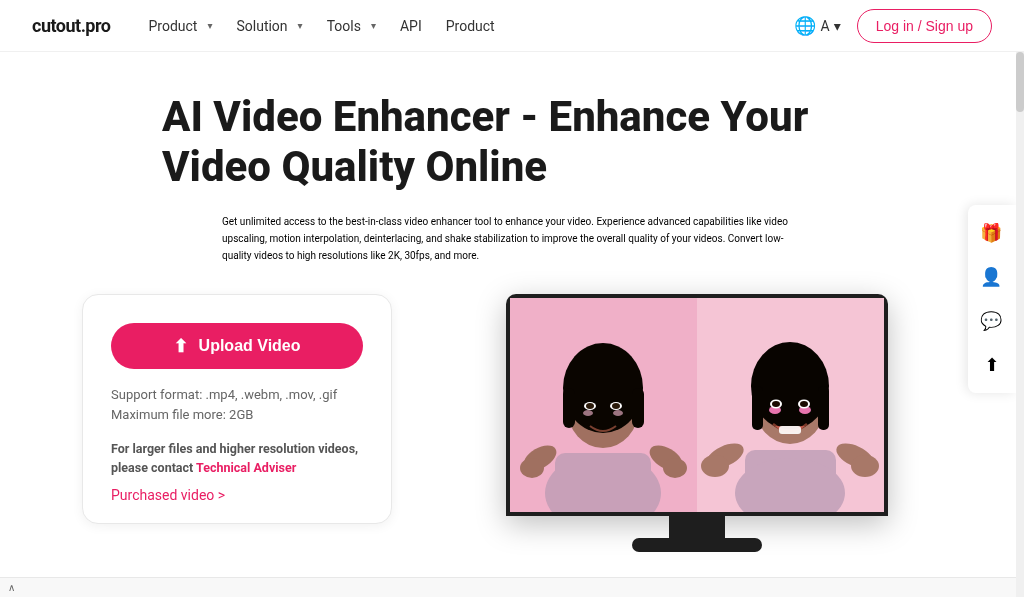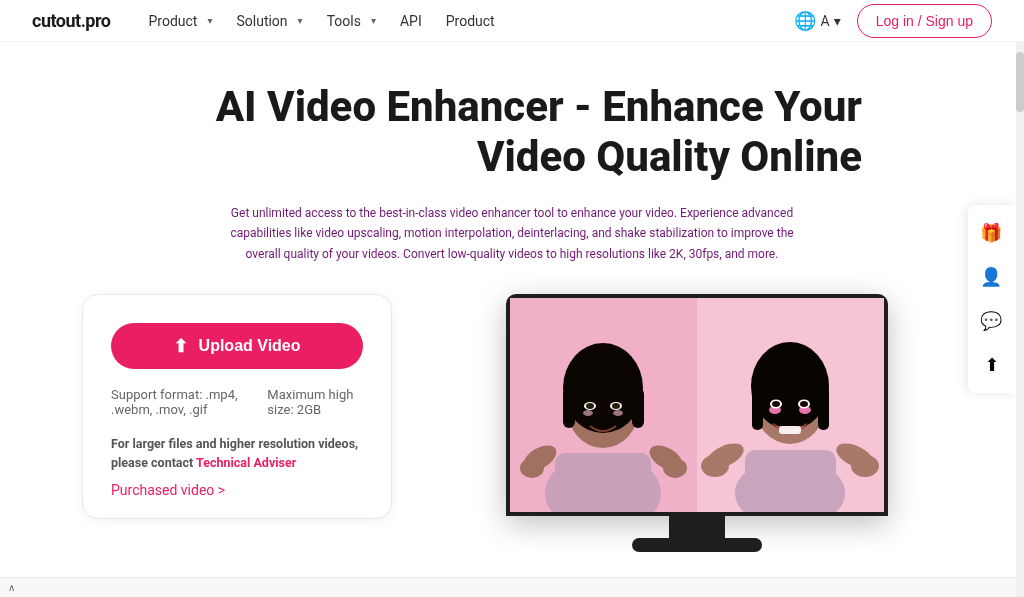--- a/index.html
+++ b/index.html
@@ -11,21 +11,21 @@
       overflow: hidden;
       position: relative;
     }
 
     
     .navbar {
       display: flex;
       align-items: center;
       justify-content: space-between;
       padding: 0 32px;
-      height: 42px;
+      height: 52px;
       border-bottom: 1px solid #f0f0f0;
       background: #fff;
       position: relative;
       z-index: 10;
     }
     .nav-left {
       display: flex;
       align-items: center;
       gap: 28px;
     }
@@ -85,29 +85,28 @@
       align-items: center;
       padding: 40px 60px 0;
       position: relative;
     }
 
     
     .hero-title {
       font-size: 42px;
       font-weight: 800;
       color: #1a1a1a;
-      text-align: right;
+      text-align: left;
       line-height: 1.2;
       max-width: 700px;
       margin-bottom: 20px;
     }
     .hero-subtitle {
-      font-size: 12px;
-      color: #701a75;
-      text-align: center;
+      font-size: 10px;
+      color: #000000;
       line-height: 1.7;
       max-width: 580px;
       margin-bottom: 30px;
     }
 
     
     .two-col {
       display: flex;
       align-items: flex-start;
       gap: 60px;
@@ -143,21 +142,21 @@
       cursor: pointer;
       margin-bottom: 18px;
       width: 100%;
       justify-content: center;
     }
     .upload-icon {
       font-size: 18px;
     }
     .upload-info {
       display: flex;
-      flex-direction: row;
+      flex-direction: column;
       gap: 5px;
     }
     .upload-info-item {
       font-size: 13px;
       color: #666;
     }
     .upload-footer {
       margin-top: 18px;
       font-size: 12.5px;
       color: #555;
@@ -317,21 +316,21 @@
 
   <div class="two-col">
 
     <div class="upload-panel">
       <button class="upload-btn">
         <span class="upload-icon">⬆</span>
         <span>Upload Video</span>
       </button>
       <div class="upload-info">
         <span class="upload-info-item">Support format: .mp4, .webm, .mov, .gif</span>
-        <span class="upload-info-item">Maximum high size: 2GB</span>
+        <span class="upload-info-item">Maximum file more: 2GB</span>
       </div>
       <div class="upload-footer">
         <span>For larger files and higher resolution videos, please contact</span>
         <a class="link">Technical Adviser</a>
       </div>
       <a class="purchased-link">Purchased video &gt;</a>
     </div>
 
     <div class="monitor-area">
       <div class="monitor-wrapper">

